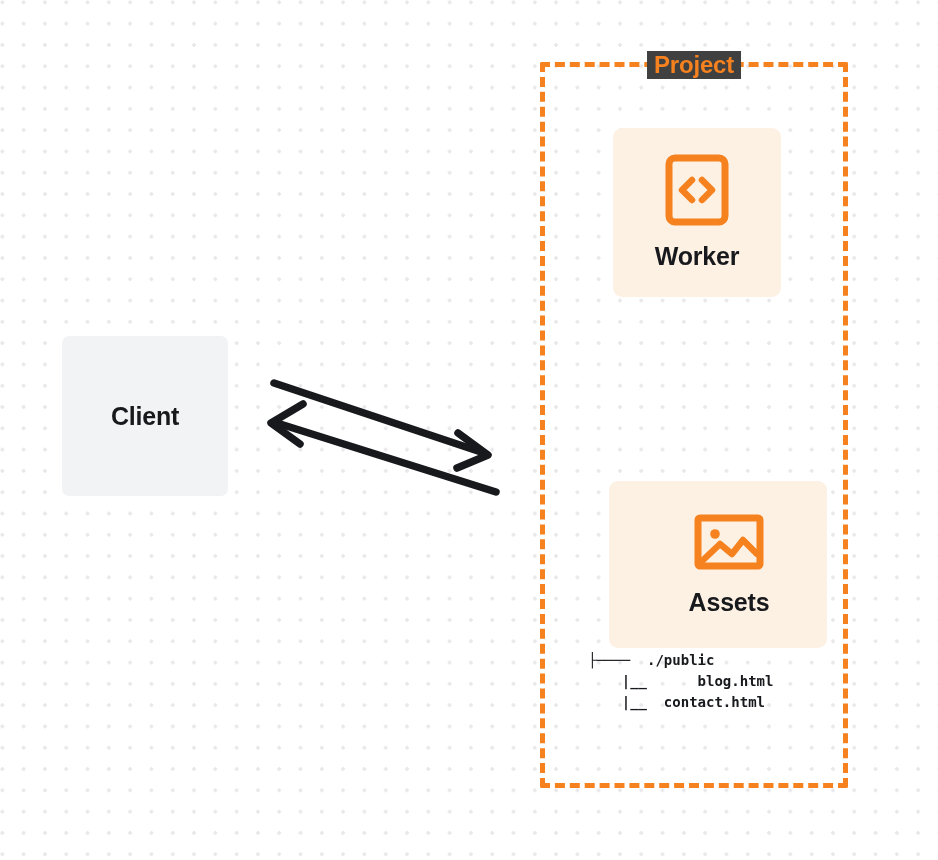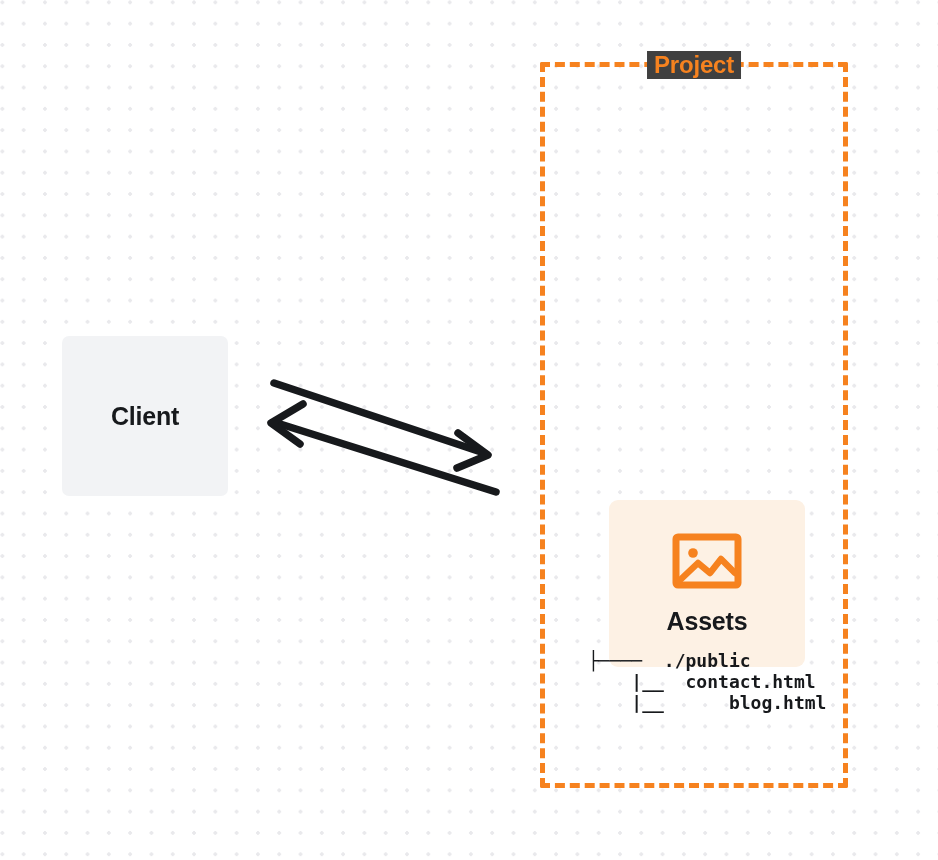--- a/index.html
+++ b/index.html
@@ -80,42 +80,43 @@
     justify-content: center;
   }
   .card-worker {
     left: 613px;
     top: 128px;
     width: 168px;
     height: 169px;
   }
   .card-assets {
     left: 609px;
-    top: 500px;
+    top: 481px;
     width: 196px;
     height: 167px;
+    padding-left: 22px;
   }
   .card-icon {
     display: block;
     margin-bottom: 16px;
   }
   .card-label {
     font-size: 25px;
     font-weight: 700;
     color: #17191c;
     letter-spacing: -0.2px;
   }
 
   
   .file-tree {
     position: absolute;
     left: 588px;
     top: 650px;
     font-family: "DejaVu Sans Mono", "Liberation Mono", monospace;
-    font-size: 18px;
+    font-size: 14px;
     font-weight: 700;
     line-height: 21px;
     color: #17191c;
     white-space: pre;
   }
 
   
   .arrow-label {
     position: absolute;
     left: 281px;
@@ -156,25 +157,33 @@
       <path d="M 496 492 L 277 423" stroke="#17191c" stroke-width="7.5" stroke-linecap="round" fill="none"></path>
       <path d="M 303 404 L 271 423 L 300 444" stroke="#17191c" stroke-width="7.5" stroke-linecap="round" stroke-linejoin="round" fill="none"></path>
     </g>
   </svg>
 
 
   <div class="project-group">
     <span class="project-title">Project</span>
   </div>
 
+  <div class="card card-worker">
+    <svg class="card-icon" width="64" height="72" viewBox="0 0 64 72" xmlns="http://www.w3.org/2000/svg">
+      <rect x="4" y="4" width="56" height="64" rx="6" ry="6" fill="none" stroke="#f6821f" stroke-width="7"></rect>
+      <path d="M 27 26 L 17 36 L 27 46" fill="none" stroke="#f6821f" stroke-width="6.5" stroke-linecap="round" stroke-linejoin="round"></path>
+      <path d="M 37 26 L 47 36 L 37 46" fill="none" stroke="#f6821f" stroke-width="6.5" stroke-linecap="round" stroke-linejoin="round"></path>
+    </svg>
+    <span class="card-label">Worker</span>
+  </div>
 
   <div class="card card-assets">
     <svg class="card-icon" width="70" height="60" viewBox="0 0 70 60" xmlns="http://www.w3.org/2000/svg">
       <rect x="4" y="6" width="62" height="48" rx="2" ry="2" fill="none" stroke="#f6821f" stroke-width="7"></rect>
       <circle cx="21" cy="22" r="4.8" fill="#f6821f"></circle>
       <path d="M 7 50 L 26 32 L 38 42 L 49 28 L 63 42" fill="none" stroke="#f6821f" stroke-width="6.5" stroke-linecap="round" stroke-linejoin="round"></path>
     </svg>
     <span class="card-label">Assets</span>
   </div>
 
-  <div class="file-tree"><div>├────  ./public</div><div>    |__  contact.html</div><div>    |__      blog.html</div></div>
+  <div class="file-tree"><div>├────  ./public</div><div>    |__      blog.html</div><div>    |__  contact.html</div></div>
 
 </div>
 
 </body></html>

